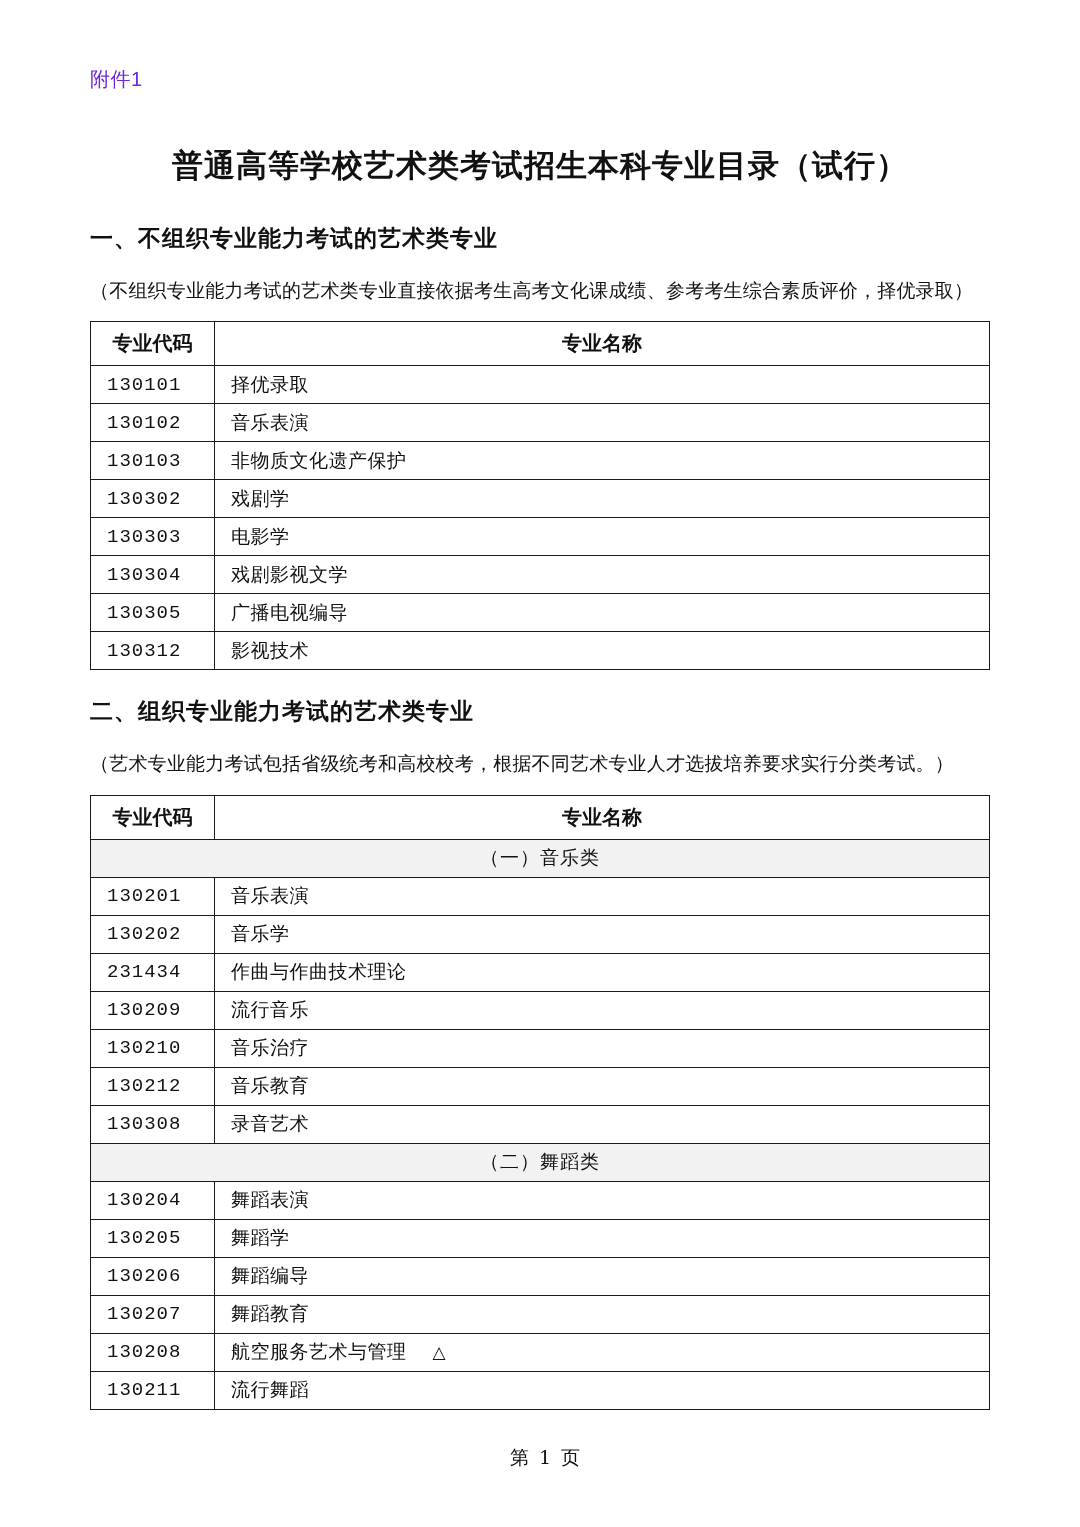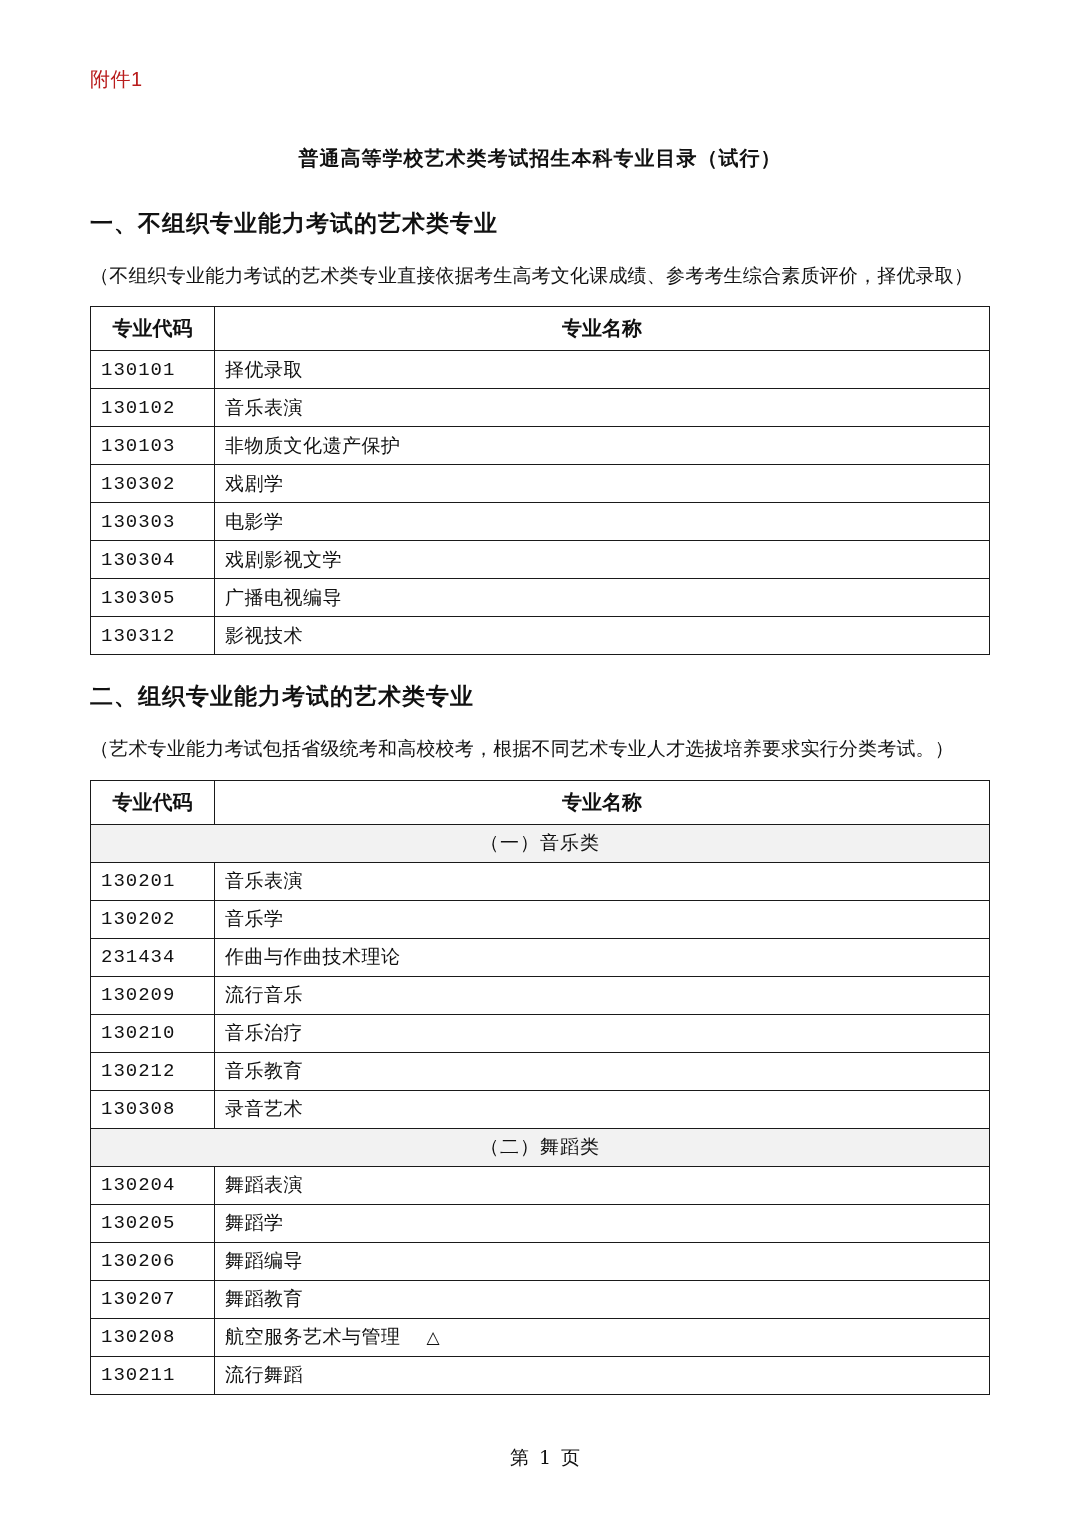--- a/index.html
+++ b/index.html
@@ -18,27 +18,27 @@
   .page {
     width: 1080px;
     height: 1527px;
     box-sizing: border-box;
     padding: 66px 90px 0 90px;
     position: relative;
   }
   .attachment-label {
     font-family: "Liberation Sans", sans-serif;
     font-size: 20px;
-    color: #b91c1c;
+    color: #6d28d9;
     margin: 0 0 52px 0;
     letter-spacing: 0.5px;
   }
   .doc-title {
     text-align: center;
-    font-size: 20px;
+    font-size: 31px;
     font-weight: bold;
     letter-spacing: 1px;
     margin: 0 0 36px 0;
     font-family: Liberation Serif, serif;
   }
   .section-heading {
     font-size: 23px;
     font-weight: bold;
     margin: 0 0 22px 0;
     letter-spacing: 1px;
@@ -54,21 +54,21 @@
     width: 100%;
     border-collapse: collapse;
     table-layout: fixed;
     margin-bottom: 26px;
   }
   table.catalog th,
   table.catalog td {
     border: 1.6px solid #1a1a1a;
     height: 37px;
     font-size: 19px;
-    padding: 0 10px;
+    padding: 0 16px;
   }
   table.catalog th {
     text-align: center;
     font-weight: bold;
     font-size: 20px;
     height: 43px;
   }
   col.code-col { width: 124px; }
   td.code {
     letter-spacing: 1px;

